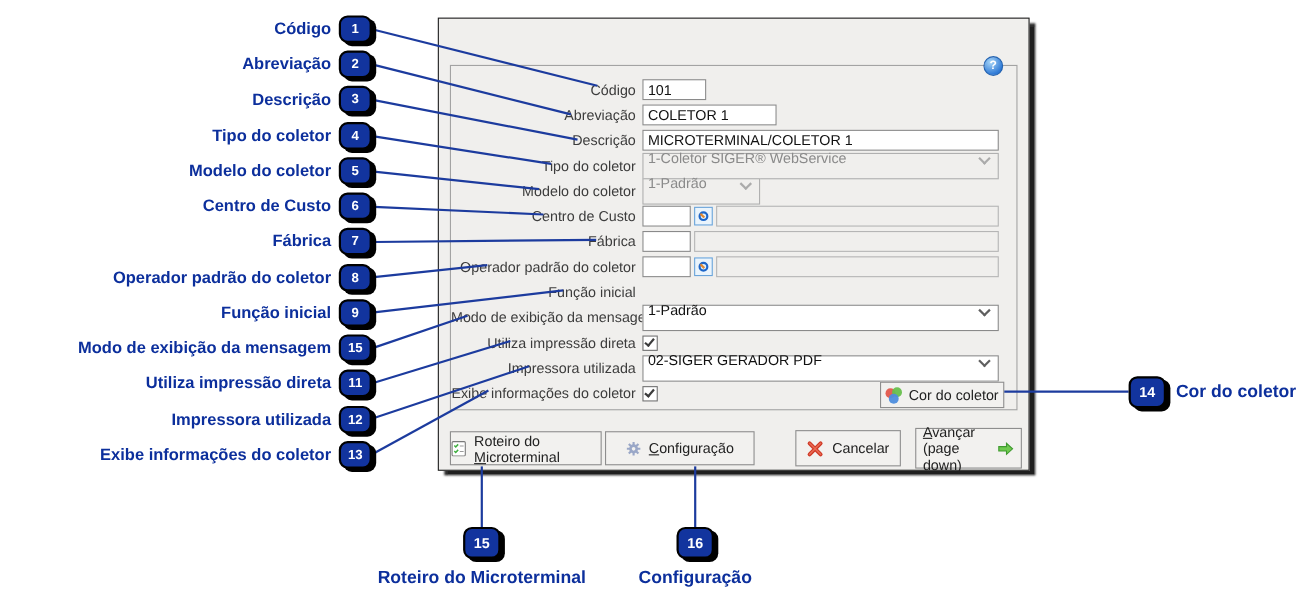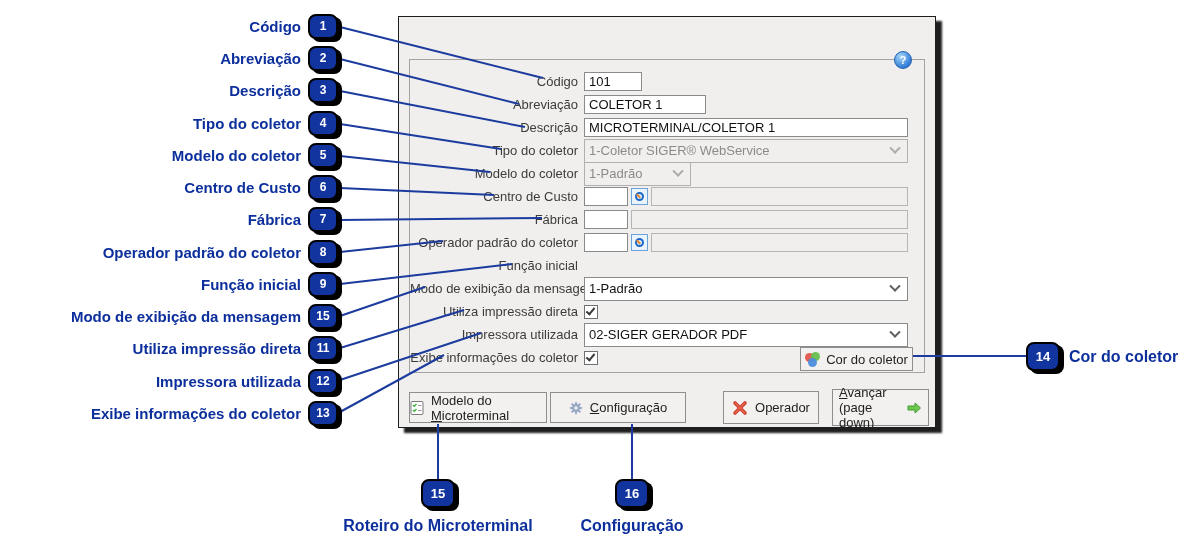--- a/index.html
+++ b/index.html
@@ -34,21 +34,21 @@
   .row { height:23px; display:flex; align-items:center; }
   .flabel { width:174px; text-align:right; padding-right:6px; font-size:13px; color:#3c3c3c; white-space:nowrap; flex:0 0 auto; }
   .ctl { height:19px; font-size:13px; }
   .tinput { background:#fff; border:1px solid #8a8a8a; color:#111; padding:1px 4px; line-height:15px; overflow:hidden; white-space:nowrap; }
   .tinput.center { }
   .ro-field { background:#f0efed; border:1px solid #b5b5b5; }
   .w58 { width:58px; } .w122 { width:122px; } .w324 { width:324px; } .w107 { width:107px; }
   .w44 { width:44px; } .w257 { width:257px; } .w277 { width:277px; }
   .gap3 { margin-left:3px; }
 
-  .select { display:flex; align-items:center; background:#fff; border:1px solid #8a8a8a; padding:11px 4px; }
+  .select { display:flex; align-items:flex-end; background:#fff; border:1px solid #8a8a8a; padding:11px 4px; }
   .sel-text { flex:1; white-space:nowrap; overflow:hidden; color:#111; }
   .chev { width:8px; height:8px; border-right:2px solid #5f5f5f; border-bottom:2px solid #5f5f5f; transform:rotate(45deg) translate(-2px,-2px); margin-right:4px; flex:0 0 auto; }
   .select.disabled { background:#f0efed; border-color:#b0b0b0; }
   .select.disabled .sel-text { color:#8a8a8a; }
   .select.disabled .chev { border-color:#ababab; }
 
   .lookup-btn { width:17px; height:17px; background:#eaf4fc; border:1px solid #6ba4d9; display:flex; align-items:center; justify-content:center; position:relative; }
   .mag-circle { width:9px; height:9px; border:2px solid #1d66c9; border-radius:50%; background:#dff0fb; position:relative; }
   .mag-handle { position:absolute; width:5px; height:2px; background:#e0862f; right:1px; bottom:2px; transform:rotate(45deg); }
 
@@ -274,21 +274,21 @@
     </div>
 
     <div class="dlg-btn btn-roteiro">
       <svg class="icon14" viewBox="0 0 14 14">
         <rect x="1" y="0.5" width="12" height="13" rx="1" fill="#fff" stroke="#7a7a7a"></rect>
         <path d="M3 4 l1.3 1.3 L6.5 3" stroke="#3faf3f" stroke-width="1.4" fill="none"></path>
         <path d="M3 9 l1.3 1.3 L6.5 8" stroke="#3faf3f" stroke-width="1.4" fill="none"></path>
         <line x1="8" y1="4.5" x2="11.5" y2="4.5" stroke="#9a9a9a"></line>
         <line x1="8" y1="9.5" x2="11.5" y2="9.5" stroke="#9a9a9a"></line>
       </svg>
-      <span><span>Modelo do </span><u>M</u><span>icroterminal</span></span>
+      <span><span>Roteiro do </span><u>M</u><span>icroterminal</span></span>
     </div>
 
     <div class="dlg-btn btn-config">
       <svg class="icon14" viewBox="0 0 16 16">
         <g stroke="#9aa7c7" stroke-width="2.2">
           <line x1="8" y1="1" x2="8" y2="15"></line>
             <line x1="1" y1="8" x2="15" y2="8"></line>
           <line x1="3" y1="3" x2="13" y2="13"></line>
             <line x1="13" y1="3" x2="3" y2="13"></line>
         </g>
@@ -296,21 +296,21 @@
         <circle cx="8" cy="8" r="1.9" fill="#f2f1ef"></circle>
       </svg>
       <span><span></span><u>C</u><span>onfiguração</span></span>
     </div>
 
     <div class="dlg-btn btn-cancel">
       <svg class="icon16" viewBox="0 0 16 16">
         <path d="M3 3 L13 13 M13 3 L3 13" stroke="#d03a28" stroke-width="3.6" stroke-linecap="round"></path>
         <path d="M3 3 L13 13 M13 3 L3 13" stroke="#e96a52" stroke-width="1.4" stroke-linecap="round"></path>
       </svg>
-      <span>Operador</span>
+      <span>Cancelar</span>
     </div>
 
     <div class="dlg-btn btn-next">
       <span class="two-line">
         <span><u>A</u><span>vançar</span></span><br>
         <span>(page down)</span>
       </span>
       <svg class="icon16" viewBox="0 0 16 16">
         <path d="M2 6 h7 V3 l5.5 5 L9 13 v-3 H2 Z" fill="#6fc94f" stroke="#3f9a2f" stroke-width="1"></path>
       </svg>

